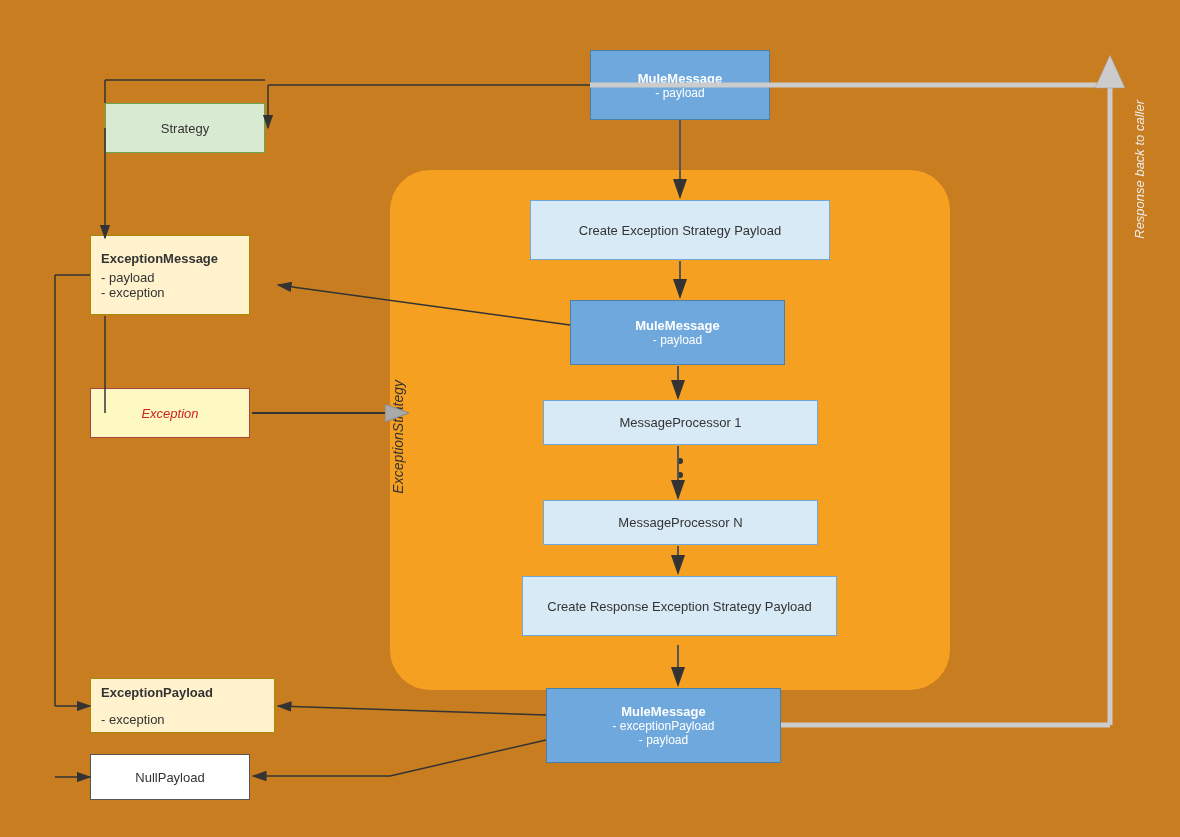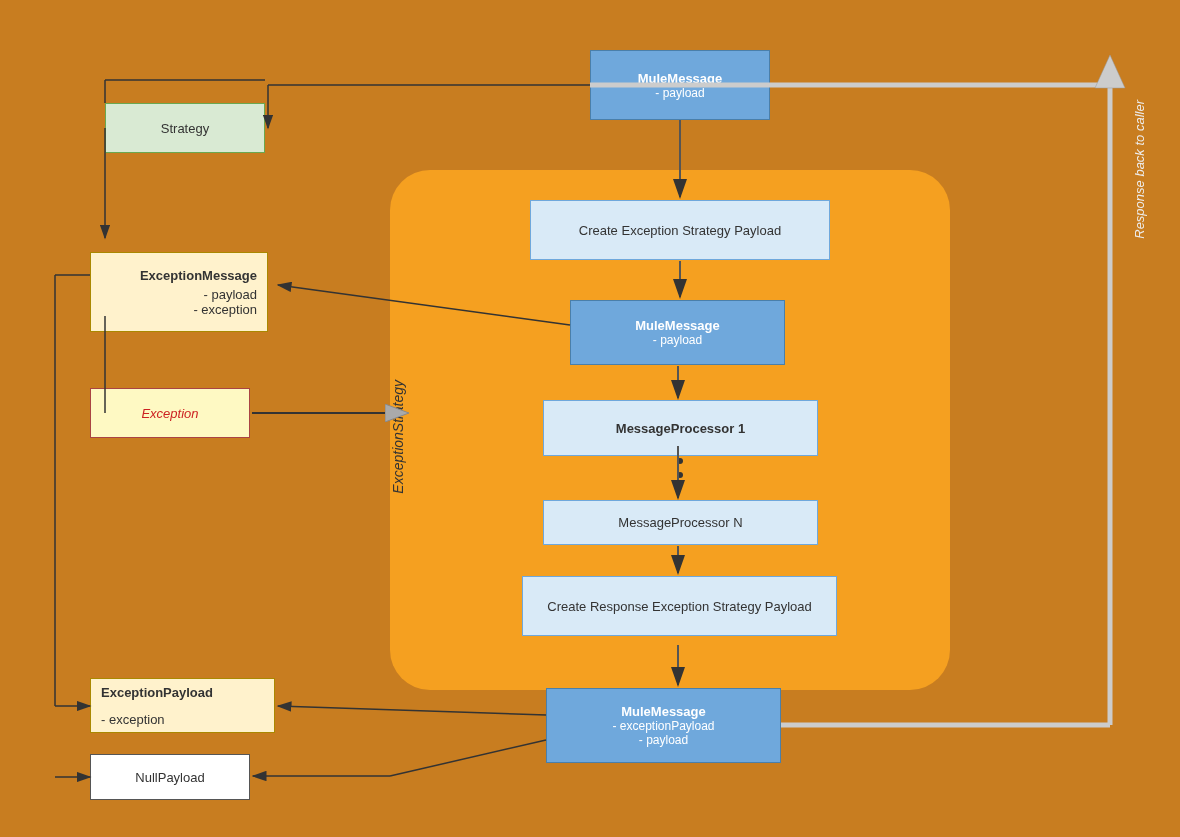--- a/index.html
+++ b/index.html
@@ -134,21 +134,21 @@
 
 <div class="box box-light-blue" style="left:530px; top:200px; width:300px; height:60px;">
   <span>Create Exception Strategy Payload</span>
 </div>
 
 <div class="box box-blue" style="left:570px; top:300px; width:215px; height:65px;">
   <span>MuleMessage</span>
   <span style="font-weight:normal; font-size:12px;">- payload</span>
 </div>
 
-<div class="box box-light-blue" style="left:543px; top:400px; width:275px; height:56px;font-weight:bold;">
+<div class="box box-light-blue" style="left:543px; top:400px; width:275px; height:45px;">
   <span>MessageProcessor 1</span>
 </div>
 
 <div class="dot" style="left:677px; top:458px;"></div>
 <div class="dot" style="left:677px; top:472px;"></div>
 
 <div class="box box-light-blue" style="left:543px; top:500px; width:275px; height:45px;">
   <span>MessageProcessor N</span>
 </div>
 
@@ -159,21 +159,21 @@
 <div class="box box-blue" style="left:546px; top:688px; width:235px; height:75px;">
   <span>MuleMessage</span>
   <span style="font-weight:normal; font-size:12px;">- exceptionPayload</span>
   <span style="font-weight:normal; font-size:12px;">- payload</span>
 </div>
 
 <div class="box box-light-green" style="left:105px; top:103px; width:160px; height:50px;">
   <span>Strategy</span>
 </div>
 
-<div class="box box-yellow" style="left:90px; top:252px; width:178px; height:80px;align-items:flex-end;">
+<div class="box box-yellow" style="left:90px; top:235px; width:160px; height:80px;">
   <div style="font-weight:bold; margin-bottom:4px;">ExceptionMessage</div>
   <div>- payload</div>
   <div>- exception</div>
 </div>
 
 <div class="box box-red" style="left:90px; top:388px; width:160px; height:50px;">
   <span>Exception</span>
 </div>
 
 <div class="box box-yellow" style="left:90px; top:678px; width:185px; height:55px;gap:8px;">

